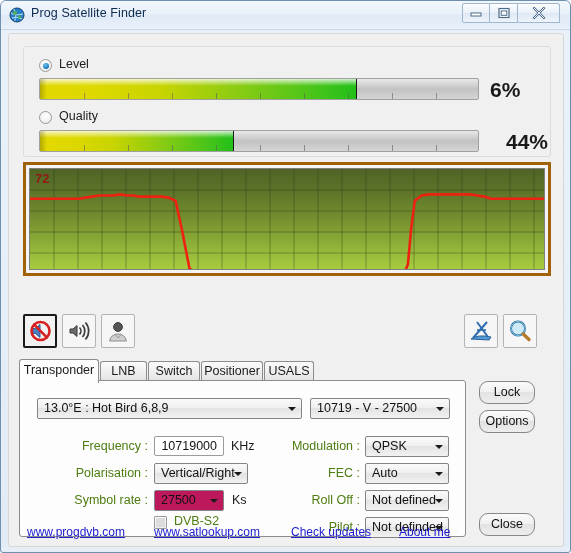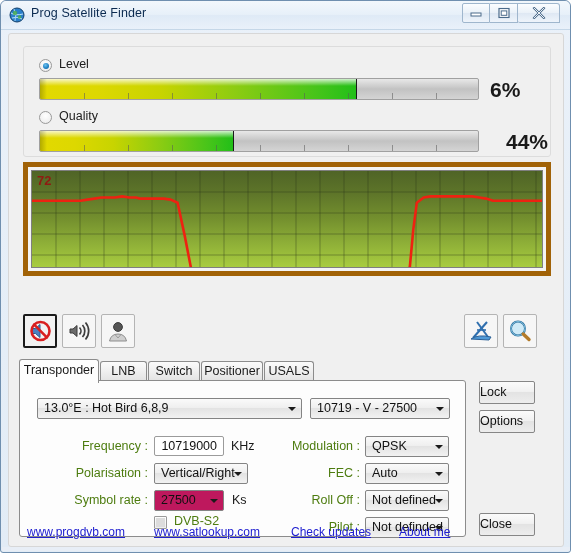--- a/index.html
+++ b/index.html
@@ -119,21 +119,21 @@
     position: absolute;
     font-size: 21px; font-weight: bold; color: #1a1a1a;
     white-space: nowrap;
   }
   
   #graph-wrap {
     position: absolute; left: 14px; top: 128px;
     width: 528px; height: 114px;
     box-sizing: border-box;
     background: #f4f4f4;
-    border: 5px solid #a16207;
+    border: 3px solid #a16207;
     padding: 3px;
   }
   #graph {
     position: relative; width: 100%; height: 100%;
     box-sizing: border-box;
     border: 1px solid #7f7f7f;
     background: linear-gradient(to bottom, #4f6426 0%, #5d7429 22%, #74902e 50%, #8fb038 76%, #a8cc3f 100%);
     overflow: hidden;
   }
   #graph svg { position: absolute; left: 0; top: 0; }
@@ -237,24 +237,24 @@
   .checkbox::after {
     content: ""; position: absolute; left: 1px; top: 1px;
     width: 9px; height: 9px; background: #dcdcdc;
   }
   
   .pbtn {
     position: absolute;
     box-sizing: border-box;
     height: 23px; width: 56px;
     border: 1px solid #868686;
-    border-radius: 2px;
+    border-radius: 9px;
     background: linear-gradient(to bottom, #fbfbfb 0%, #f1f1f1 45%, #e3e3e3 50%, #ededed 100%);
     font-size: 12.5px; color: #111;
-    line-height: 21px;
+    text-align: center; line-height: 21px;
   }
   
   #footer { position: absolute; left: 0; bottom: 0; width: 100%; height: 26px; }
   .link {
     position: absolute; top: 0;
     font-size: 12px; color: #2020d0;
     text-decoration: underline;
     white-space: nowrap;
     cursor: pointer;
   }

